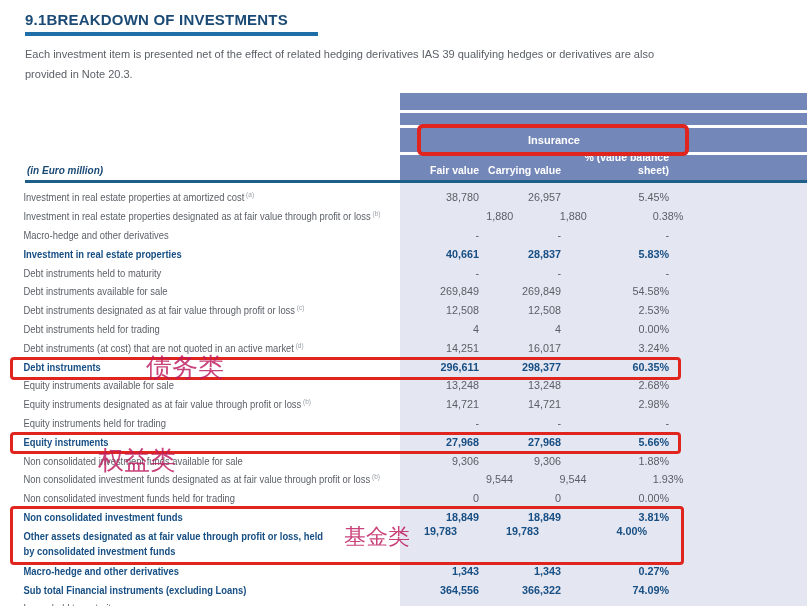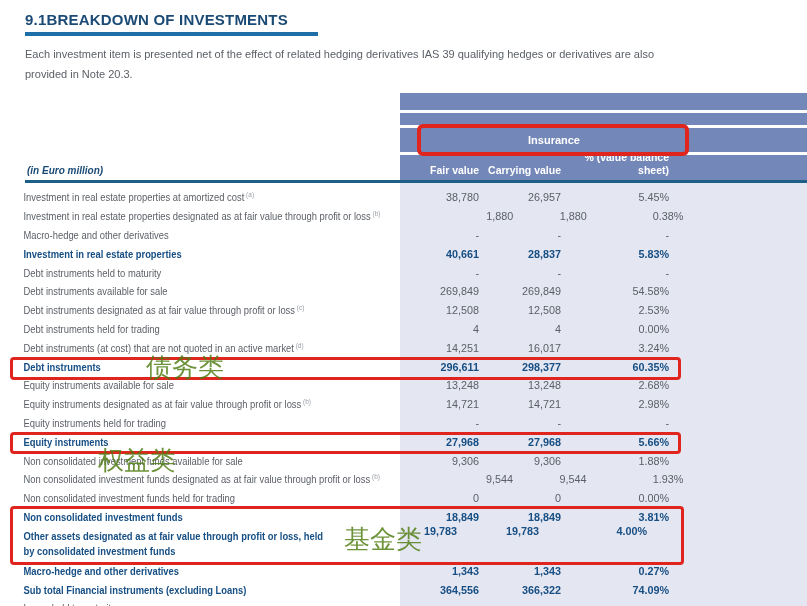--- a/index.html
+++ b/index.html
@@ -48,25 +48,25 @@
   .row.two .num{padding-bottom:24px;}
 
   
   .hl{position:absolute;border:3px solid var(--red);border-radius:4px;background:transparent;pointer-events:none;}
   .hl-insurance{left:417px;top:124px;width:264px;height:24px;border-width:4px;border-radius:6px;}
   .hl-debt{left:10px;top:357px;width:665px;height:17px;}
   .hl-equity{left:10px;top:432px;width:665px;height:16px;}
   .hl-funds{left:10px;top:506px;width:668px;height:53px;}
 
   
-  .cn{position:absolute;color:#4d7c0f;opacity:.82;font-family:"Liberation Sans",sans-serif,sans-serif;font-weight:400;}
+  .cn{position:absolute;color:#be185d;opacity:.82;font-family:"Liberation Sans",sans-serif,sans-serif;font-weight:400;}
   .cn-insurance{left:483px;top:90px;font-size:29px;letter-spacing:3px;color:#4b4b4b;}
   .cn-debt{left:146px;top:350px;font-size:26px;}
   .cn-equity{left:98px;top:443px;font-size:26px;}
-  .cn-funds{left:344px;top:522px;font-size:26px;}
+  .cn-funds{left:344px;top:522px;font-size:22px;}
 </style>
 </head>
 <body>
 
 <div class="page">
 
   <div class="title-row">
     <span>9.1</span>
     <span>BREAKDOWN OF INVESTMENTS</span>
   </div>

